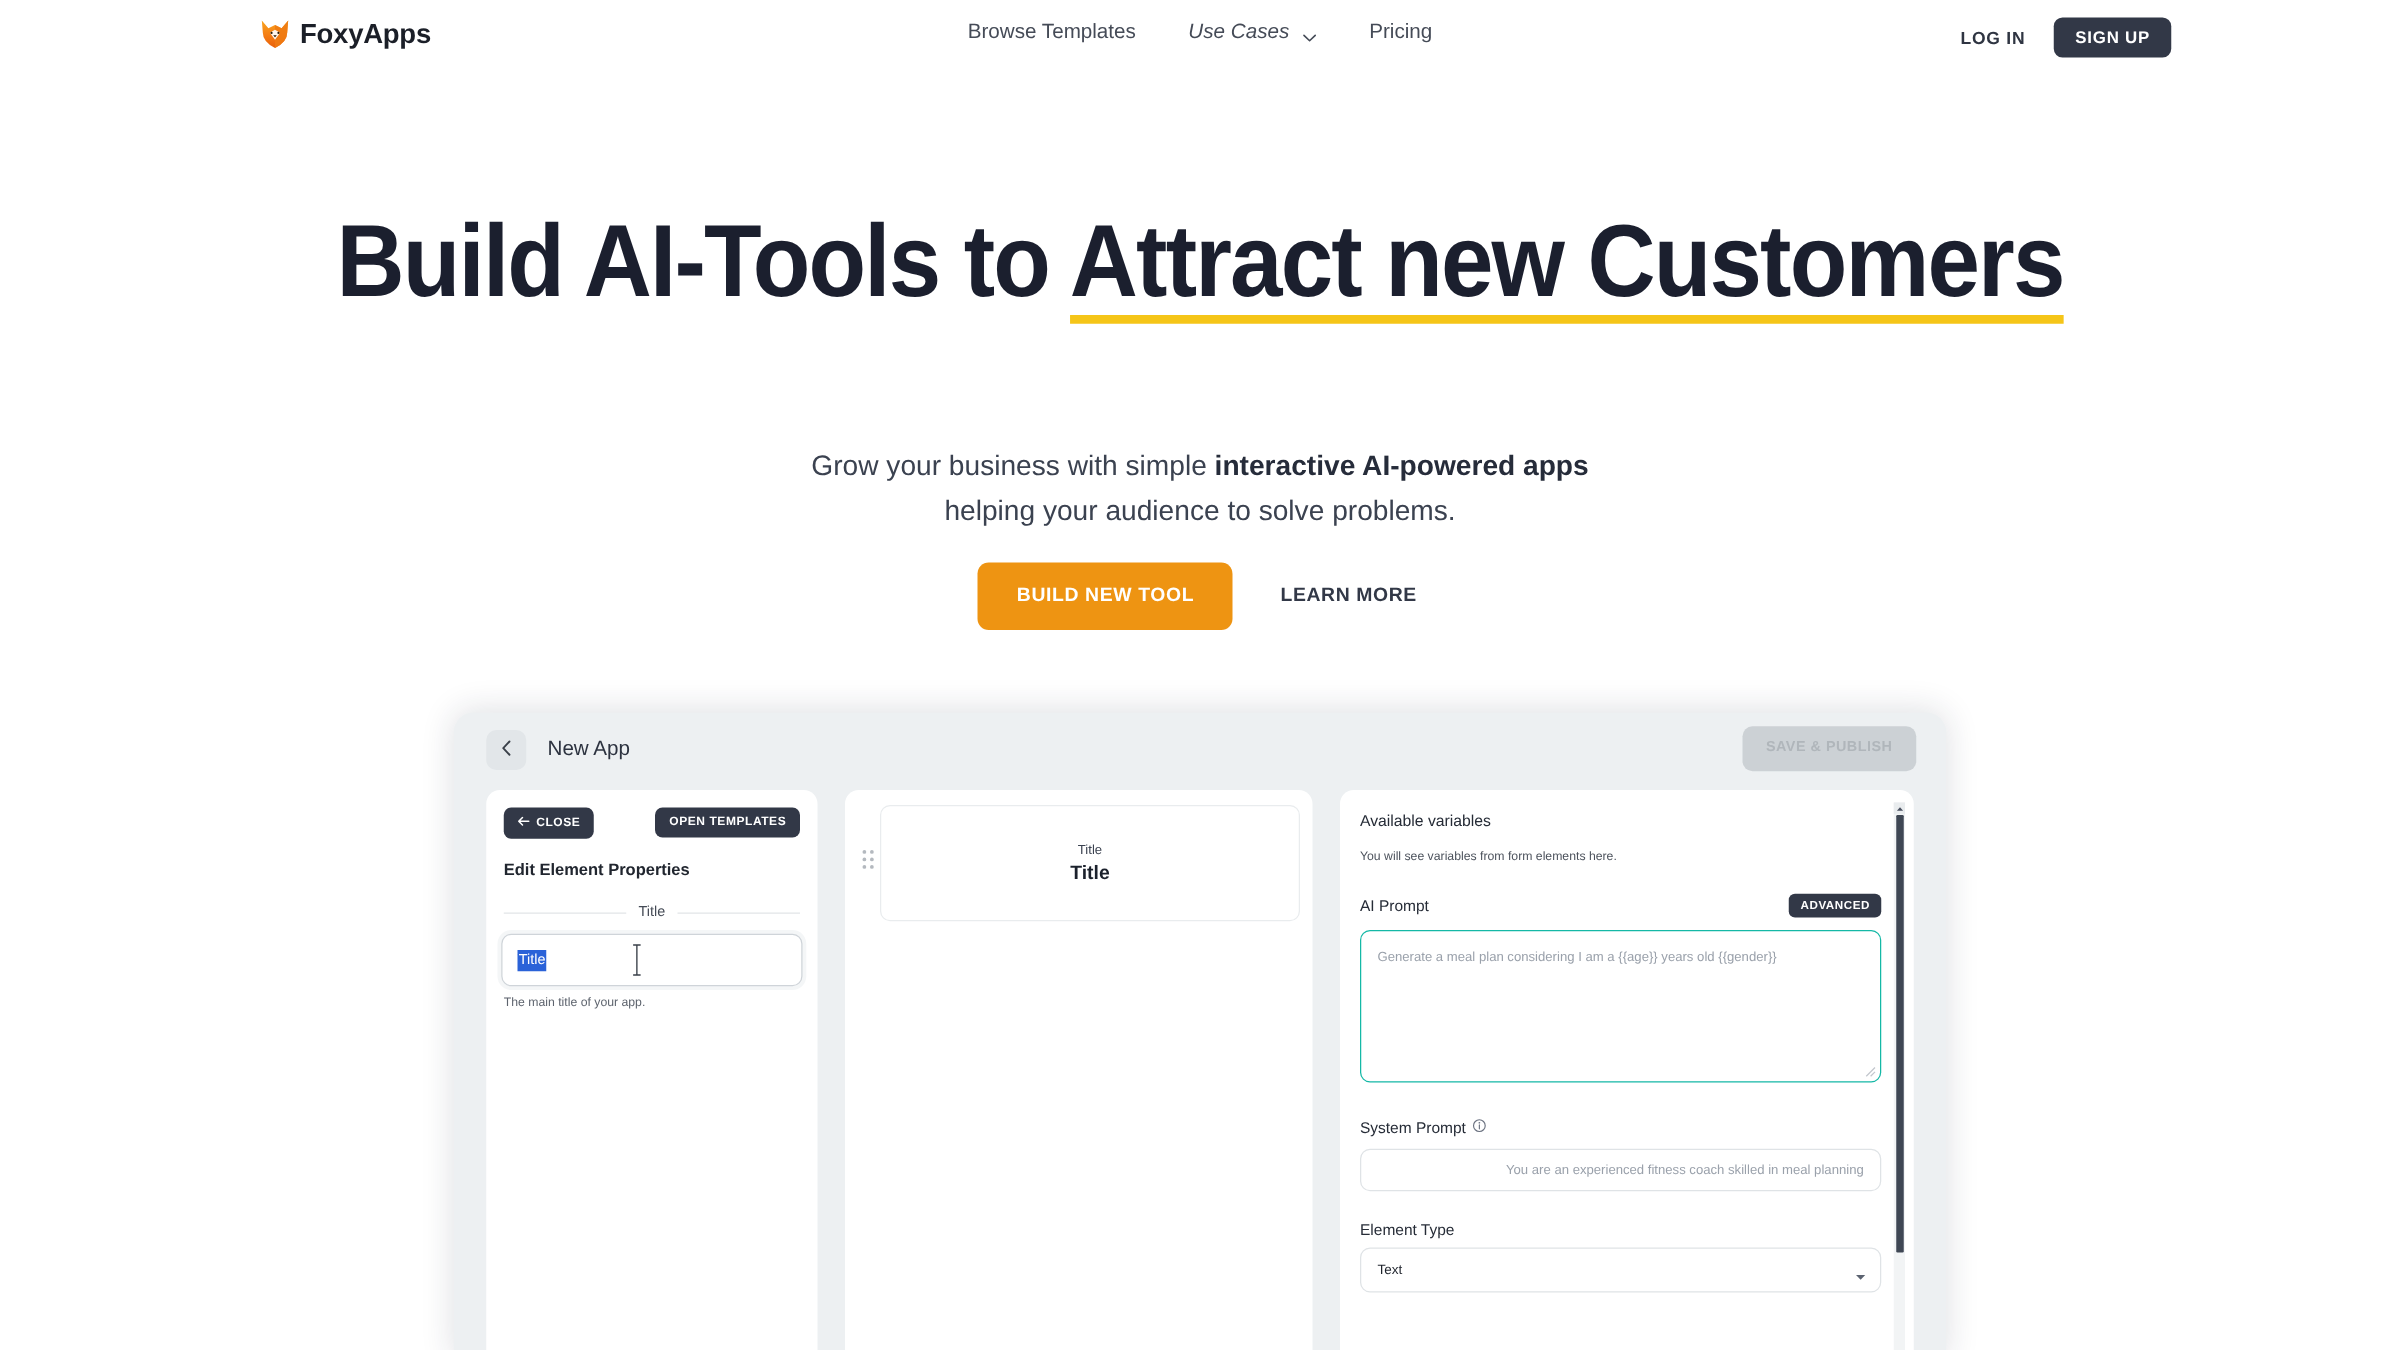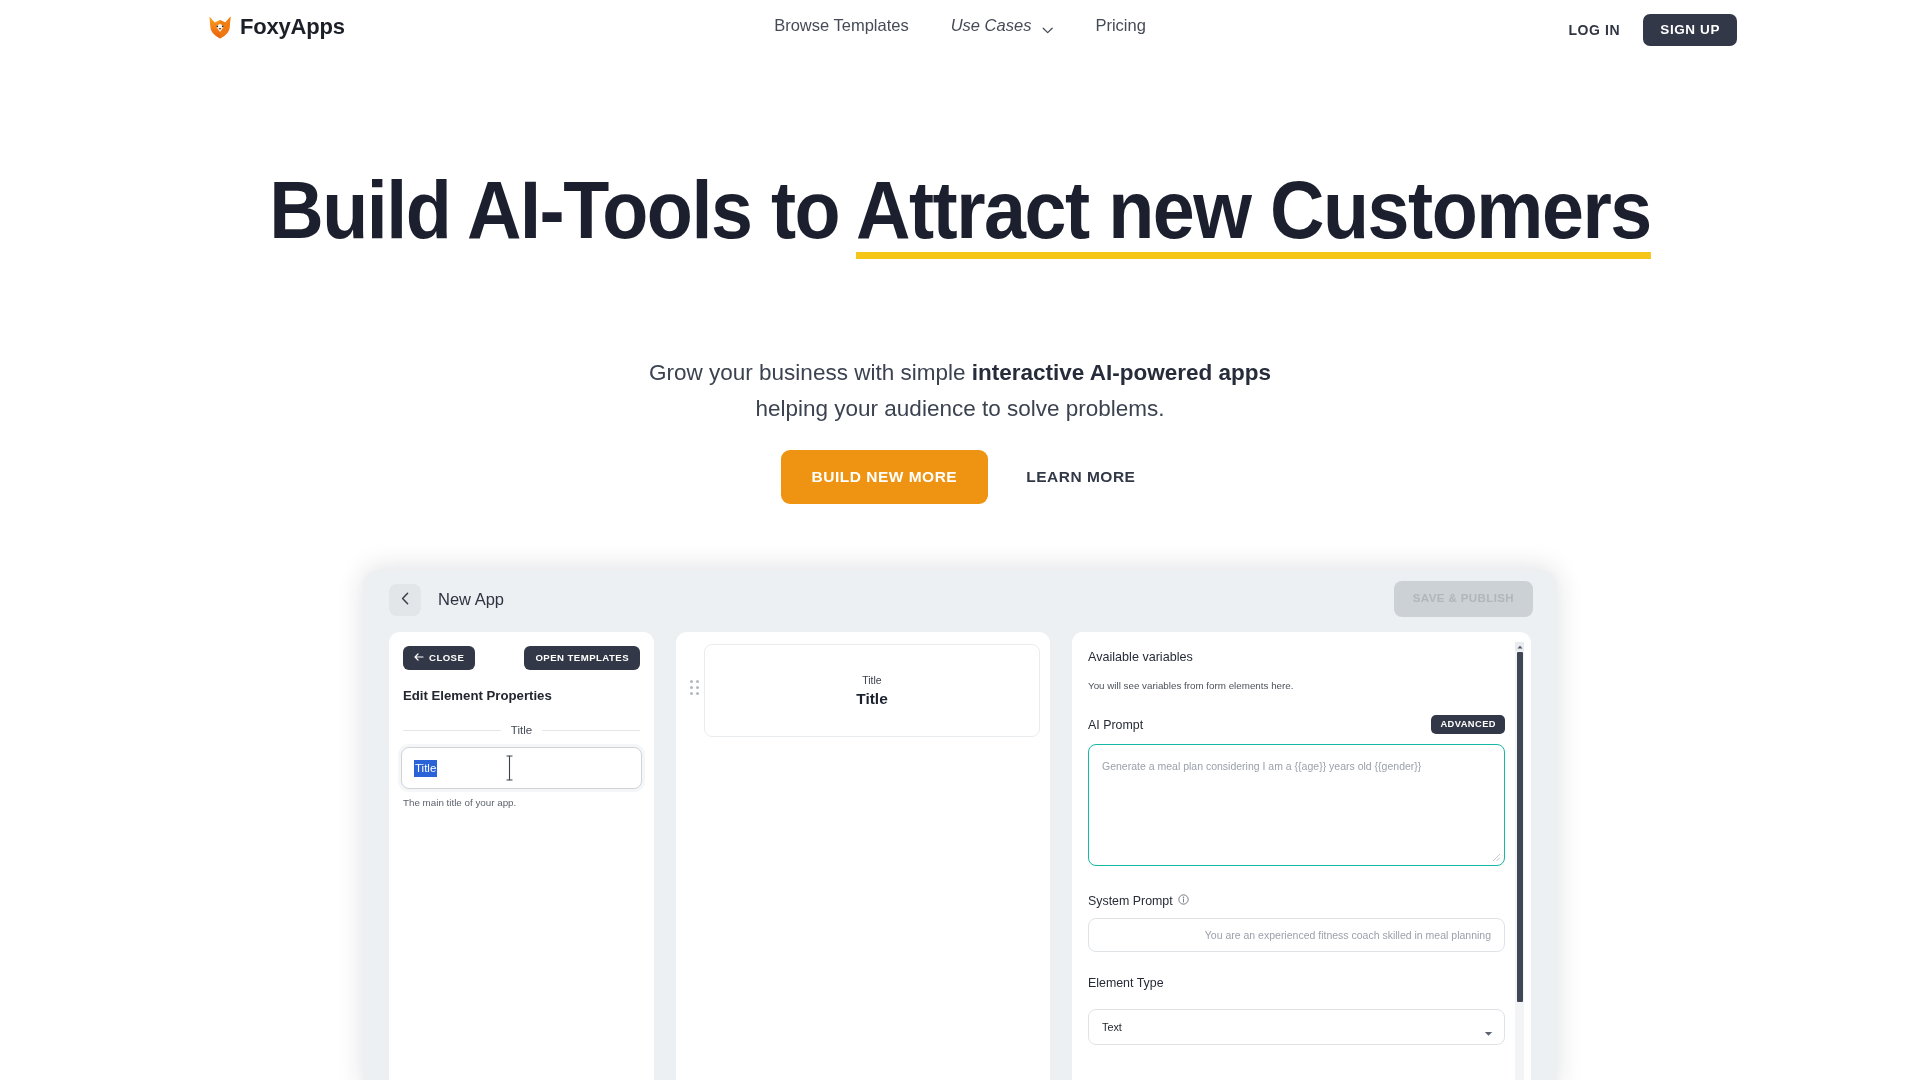--- a/index.html
+++ b/index.html
@@ -244,21 +244,21 @@
     position:absolute; right:4px; bottom:4px;
   }
   .inp {
     width:100%; height:31px; margin-top:10px;
     border:1px solid #dfe3e6; border-radius:8px;
     background:#ffffff; outline:none;
     font-family:"Liberation Sans", sans-serif;
     font-size:10.5px; color:#1d222b; padding:16px 13px;text-align:right;
   }
   .inp::placeholder { color:#9aa1ab; }
-  .select-wrap { position:relative; margin-top:19px; }
+  .select-wrap { position:relative; margin-top:7px; }
   .sel {
     width:100%; height:36px;
     border:1px solid #dfe3e6; border-radius:8px;
     background:#ffffff; outline:none; cursor:pointer;
     font-family:"Liberation Sans", sans-serif;
     font-size:10.8px; color:#1d222b; padding:0 13px;
     display:flex; align-items:center;
   }
   .sel-caret { position:absolute; right:12px; top:14px; }
   .scrollbar-track {
@@ -319,21 +319,21 @@
   </div>
 </div>
 
 <div class="hero">
 
   <h1 class="headline"><span>Build AI-Tools to </span><span class="hl-underline">Attract new Customers</span></h1>
 
   <p class="subhead"><span>Grow your business with simple </span><b>interactive AI-powered apps</b><br><span>helping your audience to solve problems.</span></p>
 
   <div class="cta-row">
-    <button class="btn-primary">BUILD NEW MORE</button>
+    <button class="btn-primary">BUILD NEW TOOL</button>
     <button class="btn-text">LEARN MORE</button>
   </div>
 </div>
 
 <div class="builder">
 
   <div class="builder-topbar">
     <button class="back-btn">
       <span>
         <svg width="8" height="13" viewBox="0 0 8 13">

